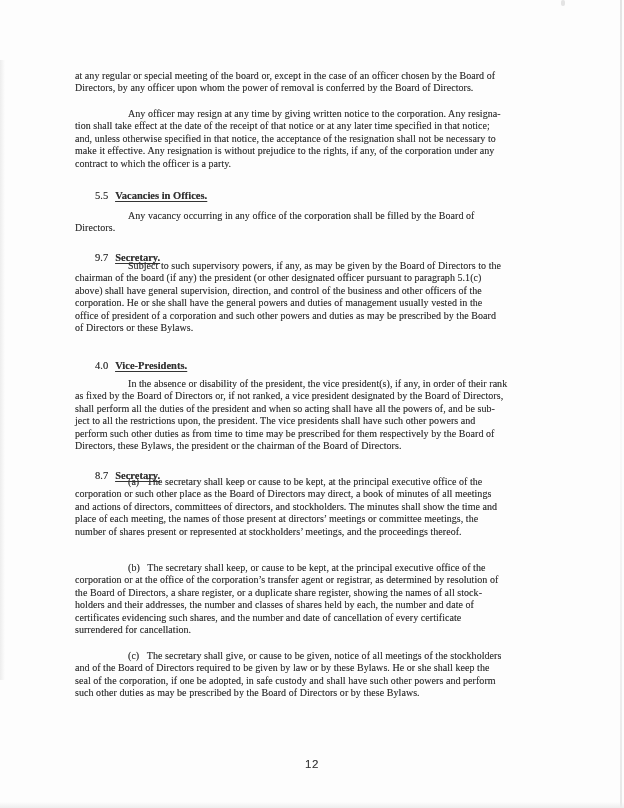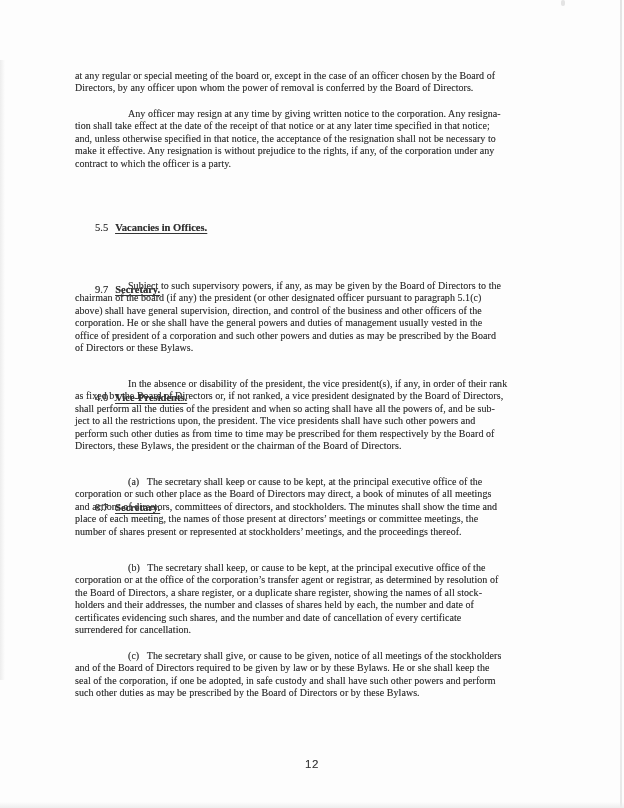--- a/index.html
+++ b/index.html
@@ -28,21 +28,20 @@
   .para.indent {
     text-indent: 53px;
   }
   .heading {
     position: absolute;
     left: 95px;
     font-size: 10.5px;
     line-height: 12.5px;
     white-space: nowrap;
     text-shadow: 0 0 0.6px rgba(45,45,45,0.6);
-    margin-top: 32px;
   }
   .heading .num {
     font-weight: normal;
     margin-right: 7px;
   }
   .heading .title {
     font-weight: bold;
     text-decoration: underline;
     text-underline-offset: 1.5px;
   }
@@ -107,26 +106,28 @@
   <div class="para indent" style="top:108px">Any officer may resign at any time by giving written notice to the corporation. Any resigna-
 tion shall take effect at the date of the receipt of that notice or at any later time specified in that notice;
 and, unless otherwise specified in that notice, the acceptance of the resignation shall not be necessary to
 make it effective. Any resignation is without prejudice to the rights, if any, of the corporation under any
 contract to which the officer is a party.</div>
 
   <div class="heading" style="top:190px">
     <span class="num">5.5</span><span class="title">Vacancies in Offices.</span>
   </div>
 
+  <div class="para indent" style="top:210px">Any vacancy occurring in any office of the corporation shall be filled by the Board of
+Directors.</div>
 
   <div class="heading" style="top:252px">
     <span class="num">9.7</span><span class="title">Secretary.</span>
   </div>
 
-  <div class="para indent" style="top:280px">Subject to such supervisory powers, if any, as may be given by the Board of Directors to the
+  <div class="para indent" style="top:260px">Subject to such supervisory powers, if any, as may be given by the Board of Directors to the
 chairman of the board (if any) the president (or other designated officer pursuant to paragraph 5.1(c)
 above) shall have general supervision, direction, and control of the business and other officers of the
 corporation. He or she shall have the general powers and duties of management usually vested in the
 office of president of a corporation and such other powers and duties as may be prescribed by the Board
 of Directors or these Bylaws.</div>
 
   <div class="heading" style="top:360px">
     <span class="num">4.0</span><span class="title">Vice-Presidents.</span>
   </div>
 

